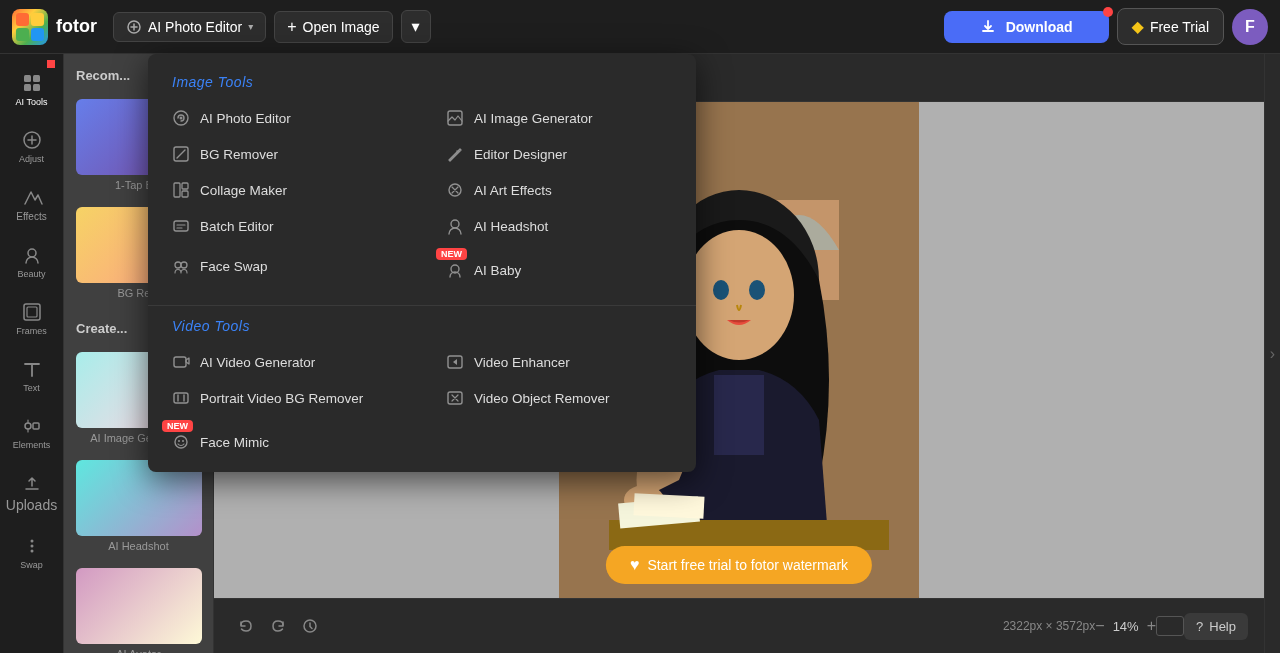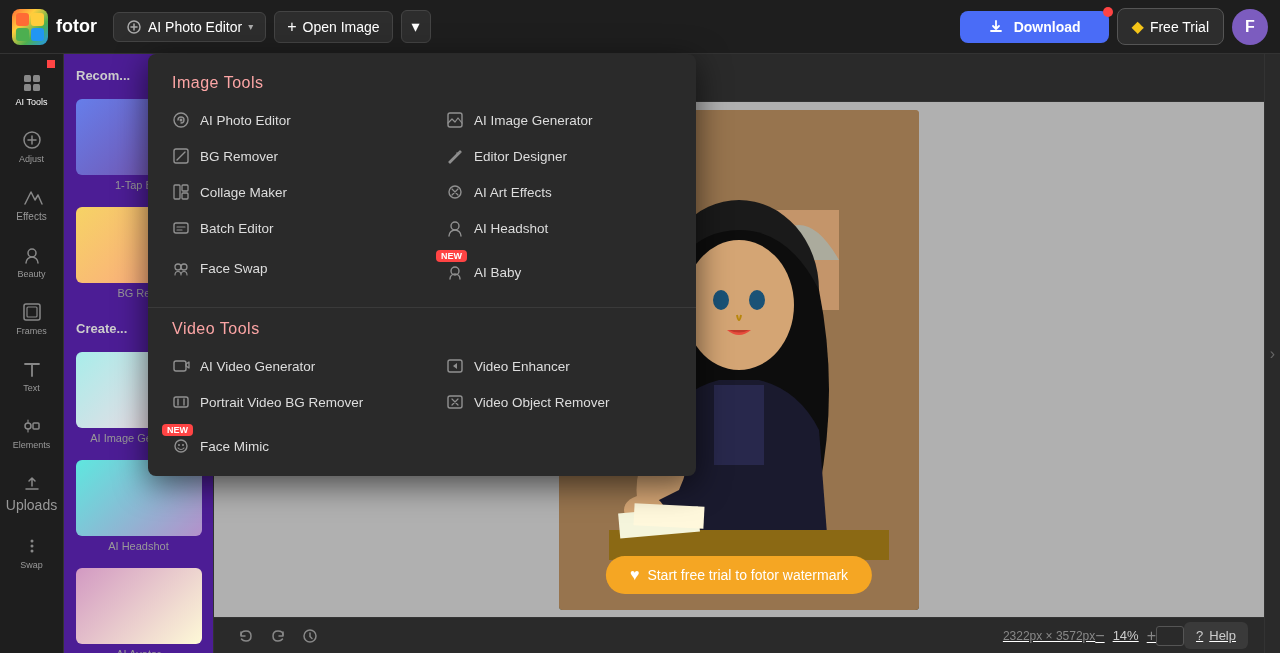--- a/index.html
+++ b/index.html
@@ -20,21 +20,21 @@
     .ai-editor-btn .chevron { font-size: 10px; color: #aaa; }
     .open-image-btn {
       display: flex; align-items: center; gap: 6px; background: #2d2d2d; border: 1px solid #444;
       border-radius: 6px; padding: 6px 12px; cursor: pointer; color: #fff; font-size: 14px;
     }
     .open-image-btn .plus { font-size: 16px; }
     .open-image-dropdown { background: #2d2d2d; border: 1px solid #444; border-radius: 6px; padding: 6px 10px; cursor: pointer; color: #fff; }
     .header-spacer { flex: 1; }
     .download-btn {
       display: flex; gap: 10px; background: #4a6cf7; border: none;
-      border-radius: 8px; padding: 8px 28px; cursor: pointer; color: #fff; font-size: 14px; font-weight: 600; position: relative;
+      border-radius: 8px; padding: 8px 36px; cursor: pointer; color: #fff; font-size: 14px; font-weight: 600; position: relative;
     }
     .download-btn .notif { position: absolute; top: -4px; right: -4px; width: 10px; height: 10px; background: #ff4444; border-radius: 50%; }
     .free-trial-btn {
       display: flex; align-items: center; gap: 6px; background: #2d2d2d; border: 1px solid #555;
       border-radius: 8px; padding: 8px 14px; cursor: pointer; color: #fff; font-size: 14px;
     }
     .diamond-icon { color: #f5c518; font-size: 16px; }
     .avatar-btn {
       width: 36px; height: 36px; border-radius: 50%; background: #7c5cbf;
       display: flex; align-items: center; justify-content: center; font-size: 16px; font-weight: bold; cursor: pointer; color: #fff;
@@ -49,30 +49,30 @@
       padding: 8px 0; gap: 2px; border-right: 1px solid #333; flex-shrink: 0;
     }
     .sidebar-icon-item {
       display: flex; flex-direction: column; align-items: center; gap: 3px;
       padding: 10px 8px; cursor: pointer; border-radius: 8px; width: 56px; color: #999; font-size: 10px;
     }
     .sidebar-icon-item.active { color: #fff; text-align: center; }
     .sidebar-icon-item svg { width: 22px; height: 22px; }
 
     
-    .panel { width: 150px; background: #4c1d95; border-right: 1px solid #333; overflow-y: auto; flex-shrink: 0; }
+    .panel { width: 150px; background: #404040; border-right: 1px solid #333; overflow-y: auto; flex-shrink: 0; }
     .panel-header { font-size: 13px; font-weight: 600; color: #ccc; padding: 14px 12px 8px; }
 
     
     .dropdown-overlay {
       position: absolute; left: 148px; top: 54px; width: 548px; background: #2a2a2a;
       border-radius: 8px; box-shadow: 0 8px 32px rgba(0,0,0,0.6); z-index: 200; padding: 16px 0 12px;
     }
     .dropdown-section-title {
-      font-size: 16px; color: #fca5a5; padding: 4px 24px 10px; font-weight: 500; letter-spacing: 0.5px;
+      font-size: 14px; color: #3b82f6; padding: 4px 24px 10px; font-weight: 500; letter-spacing: 0.5px; font-style: italic;
     }
     .dropdown-grid { display: grid; grid-template-columns: 1fr 1fr; gap: 0; }
     .dropdown-item {
       display: flex; align-items: center; gap: 10px; padding: 9px 24px; cursor: pointer;
       color: #ddd; font-size: 13.5px; border-radius: 4px; position: relative;
     }
     .dropdown-item-icon { width: 18px; height: 18px; flex-shrink: 0; opacity: 0.8; }
     .new-badge {
       background: #ff4444; color: white; font-size: 9px; font-weight: bold;
       padding: 1px 5px; border-radius: 4px; position: absolute; top: 4px; left: 14px;
@@ -95,23 +95,22 @@
       width: 360px; height: 500px;
       background: linear-gradient(135deg, #8b6f47 0%, #c4956a 20%, #d4a574 40%, #2d4a3e 60%, #1a3028 80%, #0f1f18 100%);
       border-radius: 4px; overflow: hidden; display: flex; align-items: center; justify-content: center;
     }
     .watermark-bar {
       position: absolute; bottom: 16px; left: 50%; transform: translateX(-50%);
       background: #f5a623; border-radius: 24px; padding: 10px 24px; display: flex; align-items: center; gap: 8px;
       white-space: nowrap; cursor: pointer; font-size: 14px; font-weight: 500;
     }
     .canvas-status-bar {
-      height: 36px; background: #2a2a2a; display: flex; align-items: center; padding: 0 16px; gap: 0;
+      height: 55px; background: #2a2a2a; display: flex; align-items: center; padding: 0 16px; gap: 0;
       border-top: 1px solid #333;
-      text-decoration: underline;
     }
     .dimension-text { color: #888; font-size: 12px; }
     .zoom-controls { display: flex; align-items: center; gap: 8px; }
     .zoom-btn { color: #888; cursor: pointer; font-size: 16px; }
     .zoom-level { color: #ccc; font-size: 13px; }
     .view-toggle { width: 28px; height: 20px; border: 1px solid #555; border-radius: 3px; cursor: pointer; }
     .help-btn {
       display: flex; align-items: center; gap: 6px; background: #3a3a3a; border: none;
       border-radius: 6px; padding: 6px 12px; cursor: pointer; color: #ccc; font-size: 13px;
     }

